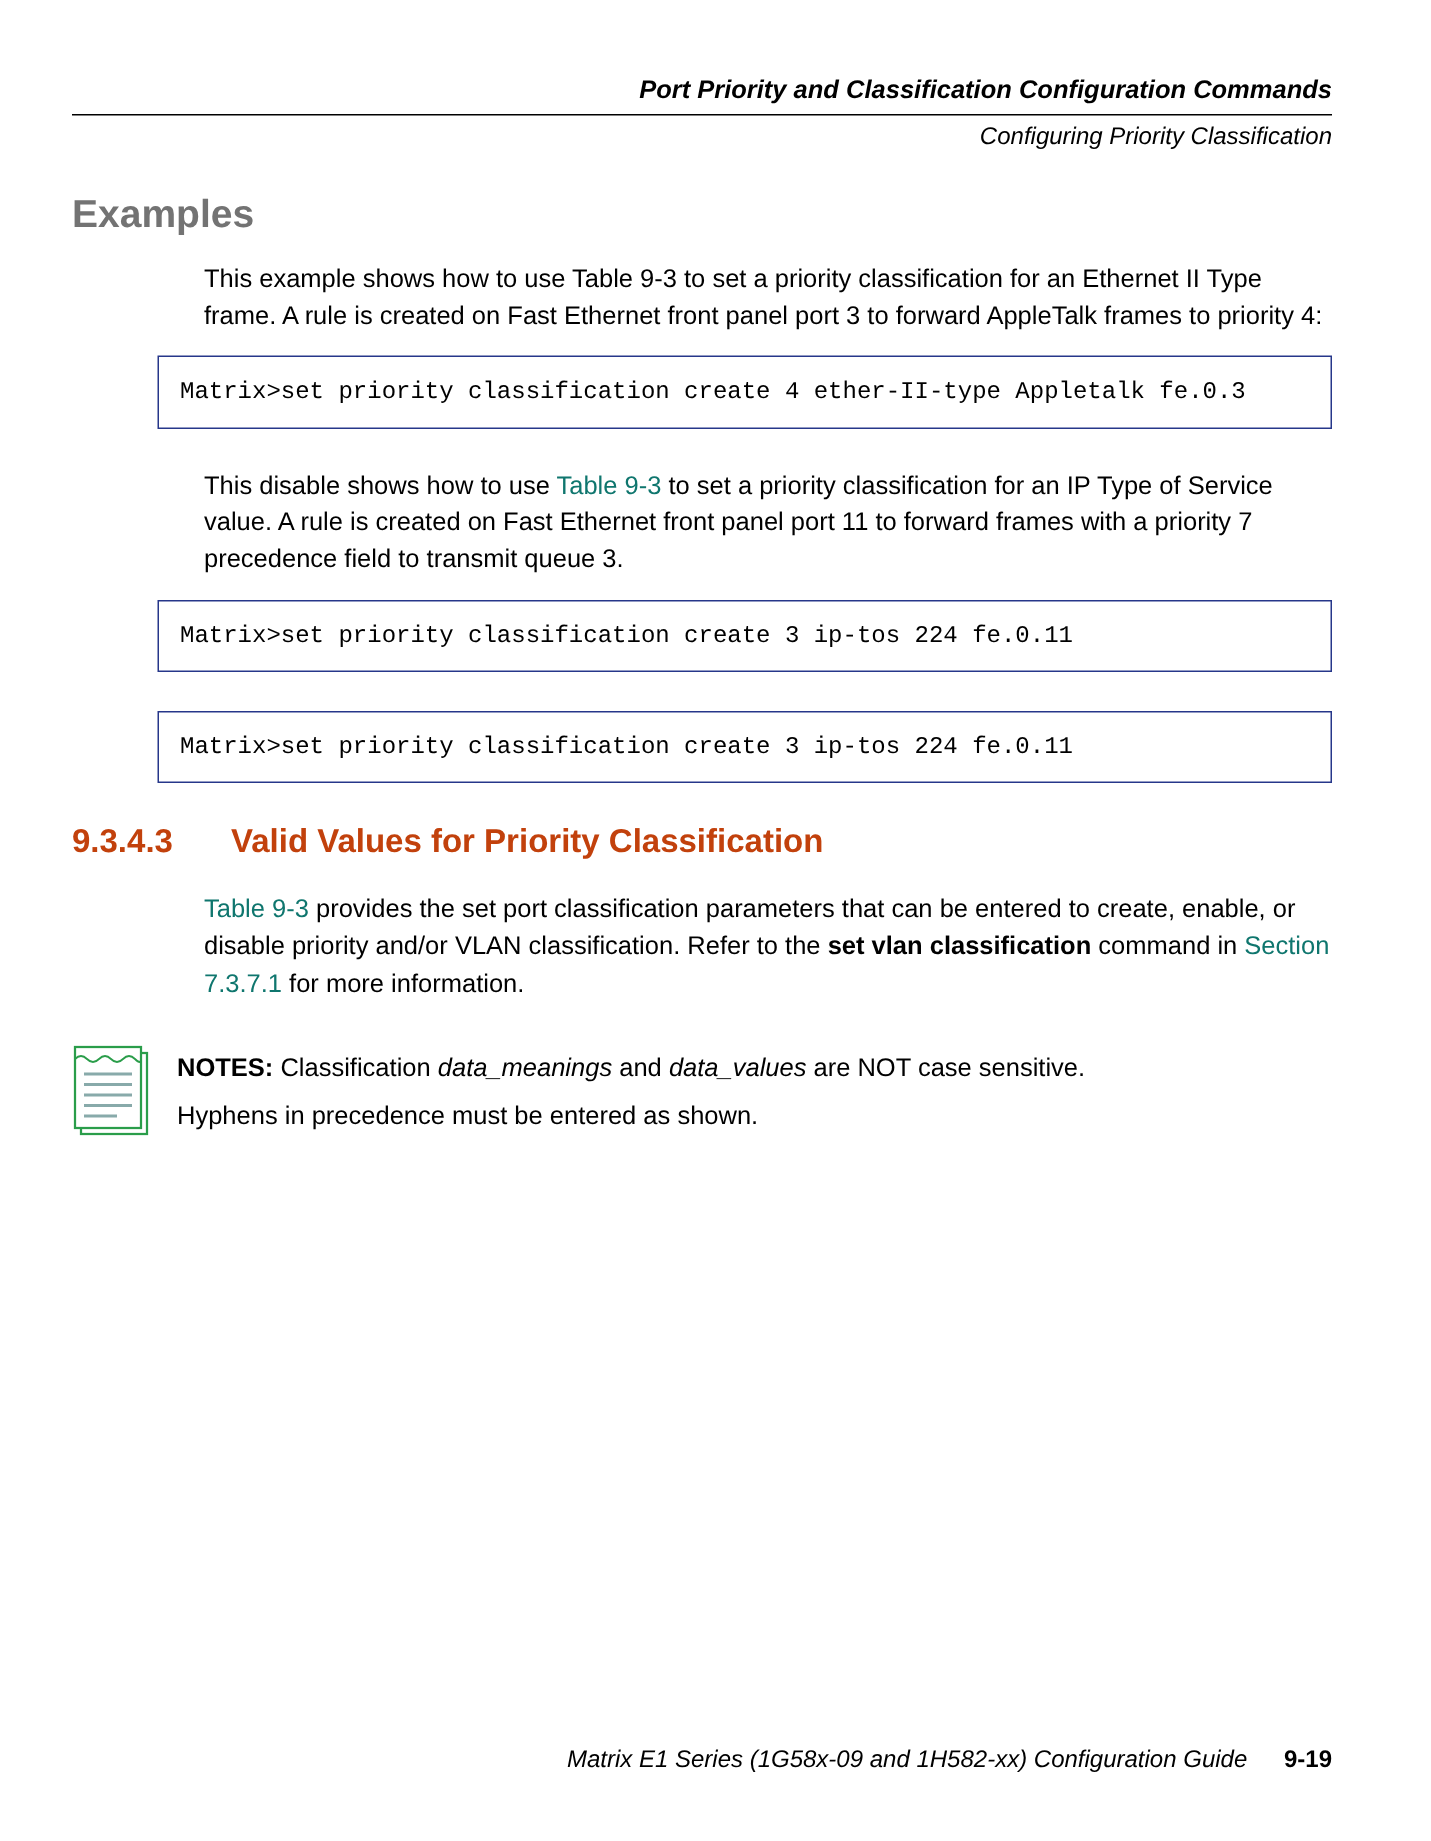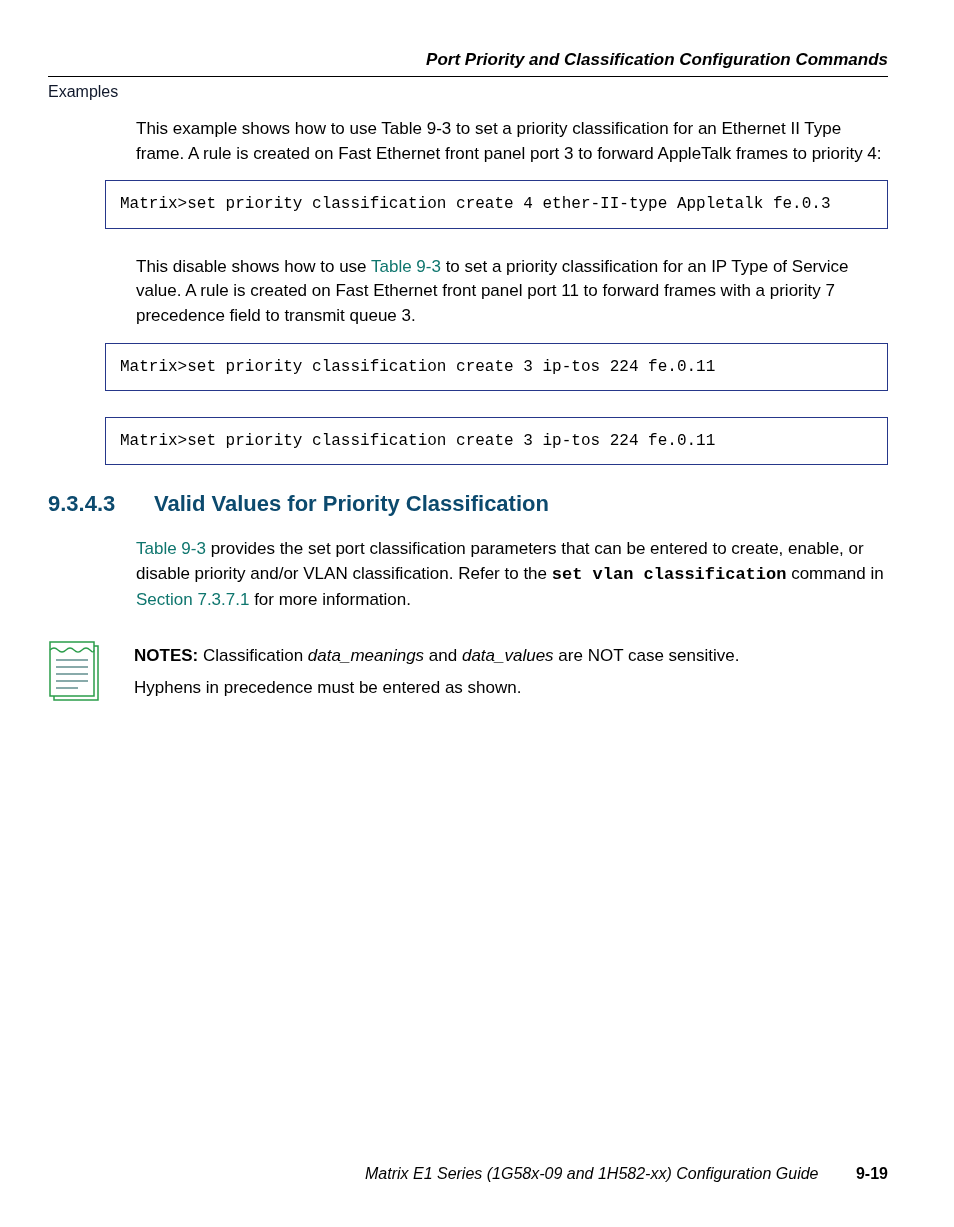--- a/index.html
+++ b/index.html
@@ -19,89 +19,90 @@
   .header-block { text-align: right; margin-bottom: 6px; }
   .header-title { font-style: italic; font-weight: bold; font-size: 17px; }
   .header-rule {
     border: none;
     border-top: 1.5px solid #000;
     margin-top: 4px;
     margin-bottom: 6px;
   }
   .header-sub { font-style: italic; font-size: 16px; text-align: right; margin-bottom: 26px; }
   .examples-heading {
-    color: #0f172a;
-    font-weight: normal;
-    font-size: 16px;
+    color: #737373;
+    font-weight: bold;
+    font-size: 26px;
     margin-bottom: 16px;
   }
   .para { font-size: 17px; line-height: 1.45; margin-bottom: 14px; color: #000; }
   .code-box {
     border: 1.5px solid #26378a;
     padding: 12px 14px;
     font-family: "Courier New", monospace;
     font-size: 16px;
     margin-bottom: 26px;
     margin-left: 57px;
     white-space: pre;
     line-height: 1.4;
   }
   .content-indent { margin-left: 88px; }
   .section-heading {
-    color: #0c4a6e;
+    color: #c2410c;
     font-weight: bold;
     font-size: 22px;
     margin-top: 20px;
     margin-bottom: 20px;
   }
   .section-number { display: inline-block; width: 106px; }
   .link { color: #0f766e; }
-  .note-row { display: flex; align-items: flex-start; gap: 34px; margin-top: 28px; }
+  .note-row { display: flex; align-items: flex-start; gap: 18px; margin-top: 28px; }
   .note-icon { flex: 0 0 52px; height: 62px; }
   .note-text { font-size: 17px; line-height: 1.85; }
   .note-text .bold { font-weight: bold; }
   .note-text .ital { font-style: italic; }
   .footer {
     position: absolute;
     bottom: 44px;
     left: 66px;
     right: 66px;
     text-align: right;
     font-style: italic;
     font-size: 16px;
   }
-  .footer .pageno { font-weight: bold; font-style: normal; margin-left: 33px; }
+  .footer .pageno { font-weight: bold; font-style: normal; margin-left: 20px; }
 </style>
 </head>
 <body>
 
 <div class="page">
   <div class="header-block">
     <div class="header-title">Port Priority and Classification Configuration Commands</div>
   </div>
   <hr class="header-rule">
+  <div class="header-sub">Configuring Priority Classification</div>
 
   <div class="examples-heading">Examples</div>
 
   <p class="para content-indent">This example shows how to use Table 9-3 to set a priority classification for an Ethernet II Type frame. A rule is created on Fast Ethernet front panel port 3 to forward AppleTalk frames to priority 4:</p>
 
   <div class="code-box">Matrix&gt;set priority classification create 4 ether-II-type Appletalk fe.0.3 </div>
 
   <p class="para content-indent"><span>This disable shows how to use </span><span class="link">Table 9-3</span><span> to set a priority classification for an IP Type of Service value. A rule is created on Fast Ethernet front panel port 11 to forward frames with a priority 7 precedence field to transmit queue 3.</span></p>
 
   <div class="code-box">Matrix&gt;set priority classification create 3 ip-tos 224 fe.0.11 </div>
 
 
   <div class="code-box">Matrix&gt;set priority classification create 3 ip-tos 224 fe.0.11 </div>
 
   <div class="section-heading">
     <span class="section-number">9.3.4.3</span><span>Valid Values for Priority Classification</span>
   </div>
 
-  <p class="para content-indent"><span class="link">Table 9-3</span><span> provides the set port classification parameters that can be entered to create, enable, or disable priority and/or VLAN classification. Refer to the </span><span style="font-weight:bold;font-family:Liberation Mono, monospace;">set vlan classification</span><span> command in </span><span class="link">Section 7.3.7.1</span><span> for more information.</span></p>
+  <p class="para content-indent"><span class="link">Table 9-3</span><span> provides the set port classification parameters that can be entered to create, enable, or disable priority and/or VLAN classification. Refer to the </span><span style="font-weight:bold;">set vlan classification</span><span> command in </span><span class="link">Section 7.3.7.1</span><span> for more information.</span></p>
 
   <div class="note-row">
     <div class="note-icon">
       <svg viewBox="0 0 52 62" width="52" height="62">
         <rect x="6" y="6" width="44" height="54" fill="#fff" stroke="#2a9d4a" stroke-width="1.5"></rect>
         <rect x="2" y="2" width="44" height="54" fill="#fff" stroke="#2a9d4a" stroke-width="1.5"></rect>
         <path d="M2 10 Q 6 6, 10 10 T 18 10 T 26 10 T 34 10 T 42 10 T 46 10" fill="none" stroke="#2a9d4a" stroke-width="1.2"></path>
         <line x1="8" y1="20" x2="40" y2="20" stroke="#8aa" stroke-width="2"></line>
         <line x1="8" y1="27" x2="40" y2="27" stroke="#8aa" stroke-width="2"></line>
         <line x1="8" y1="34" x2="40" y2="34" stroke="#8aa" stroke-width="2"></line>

